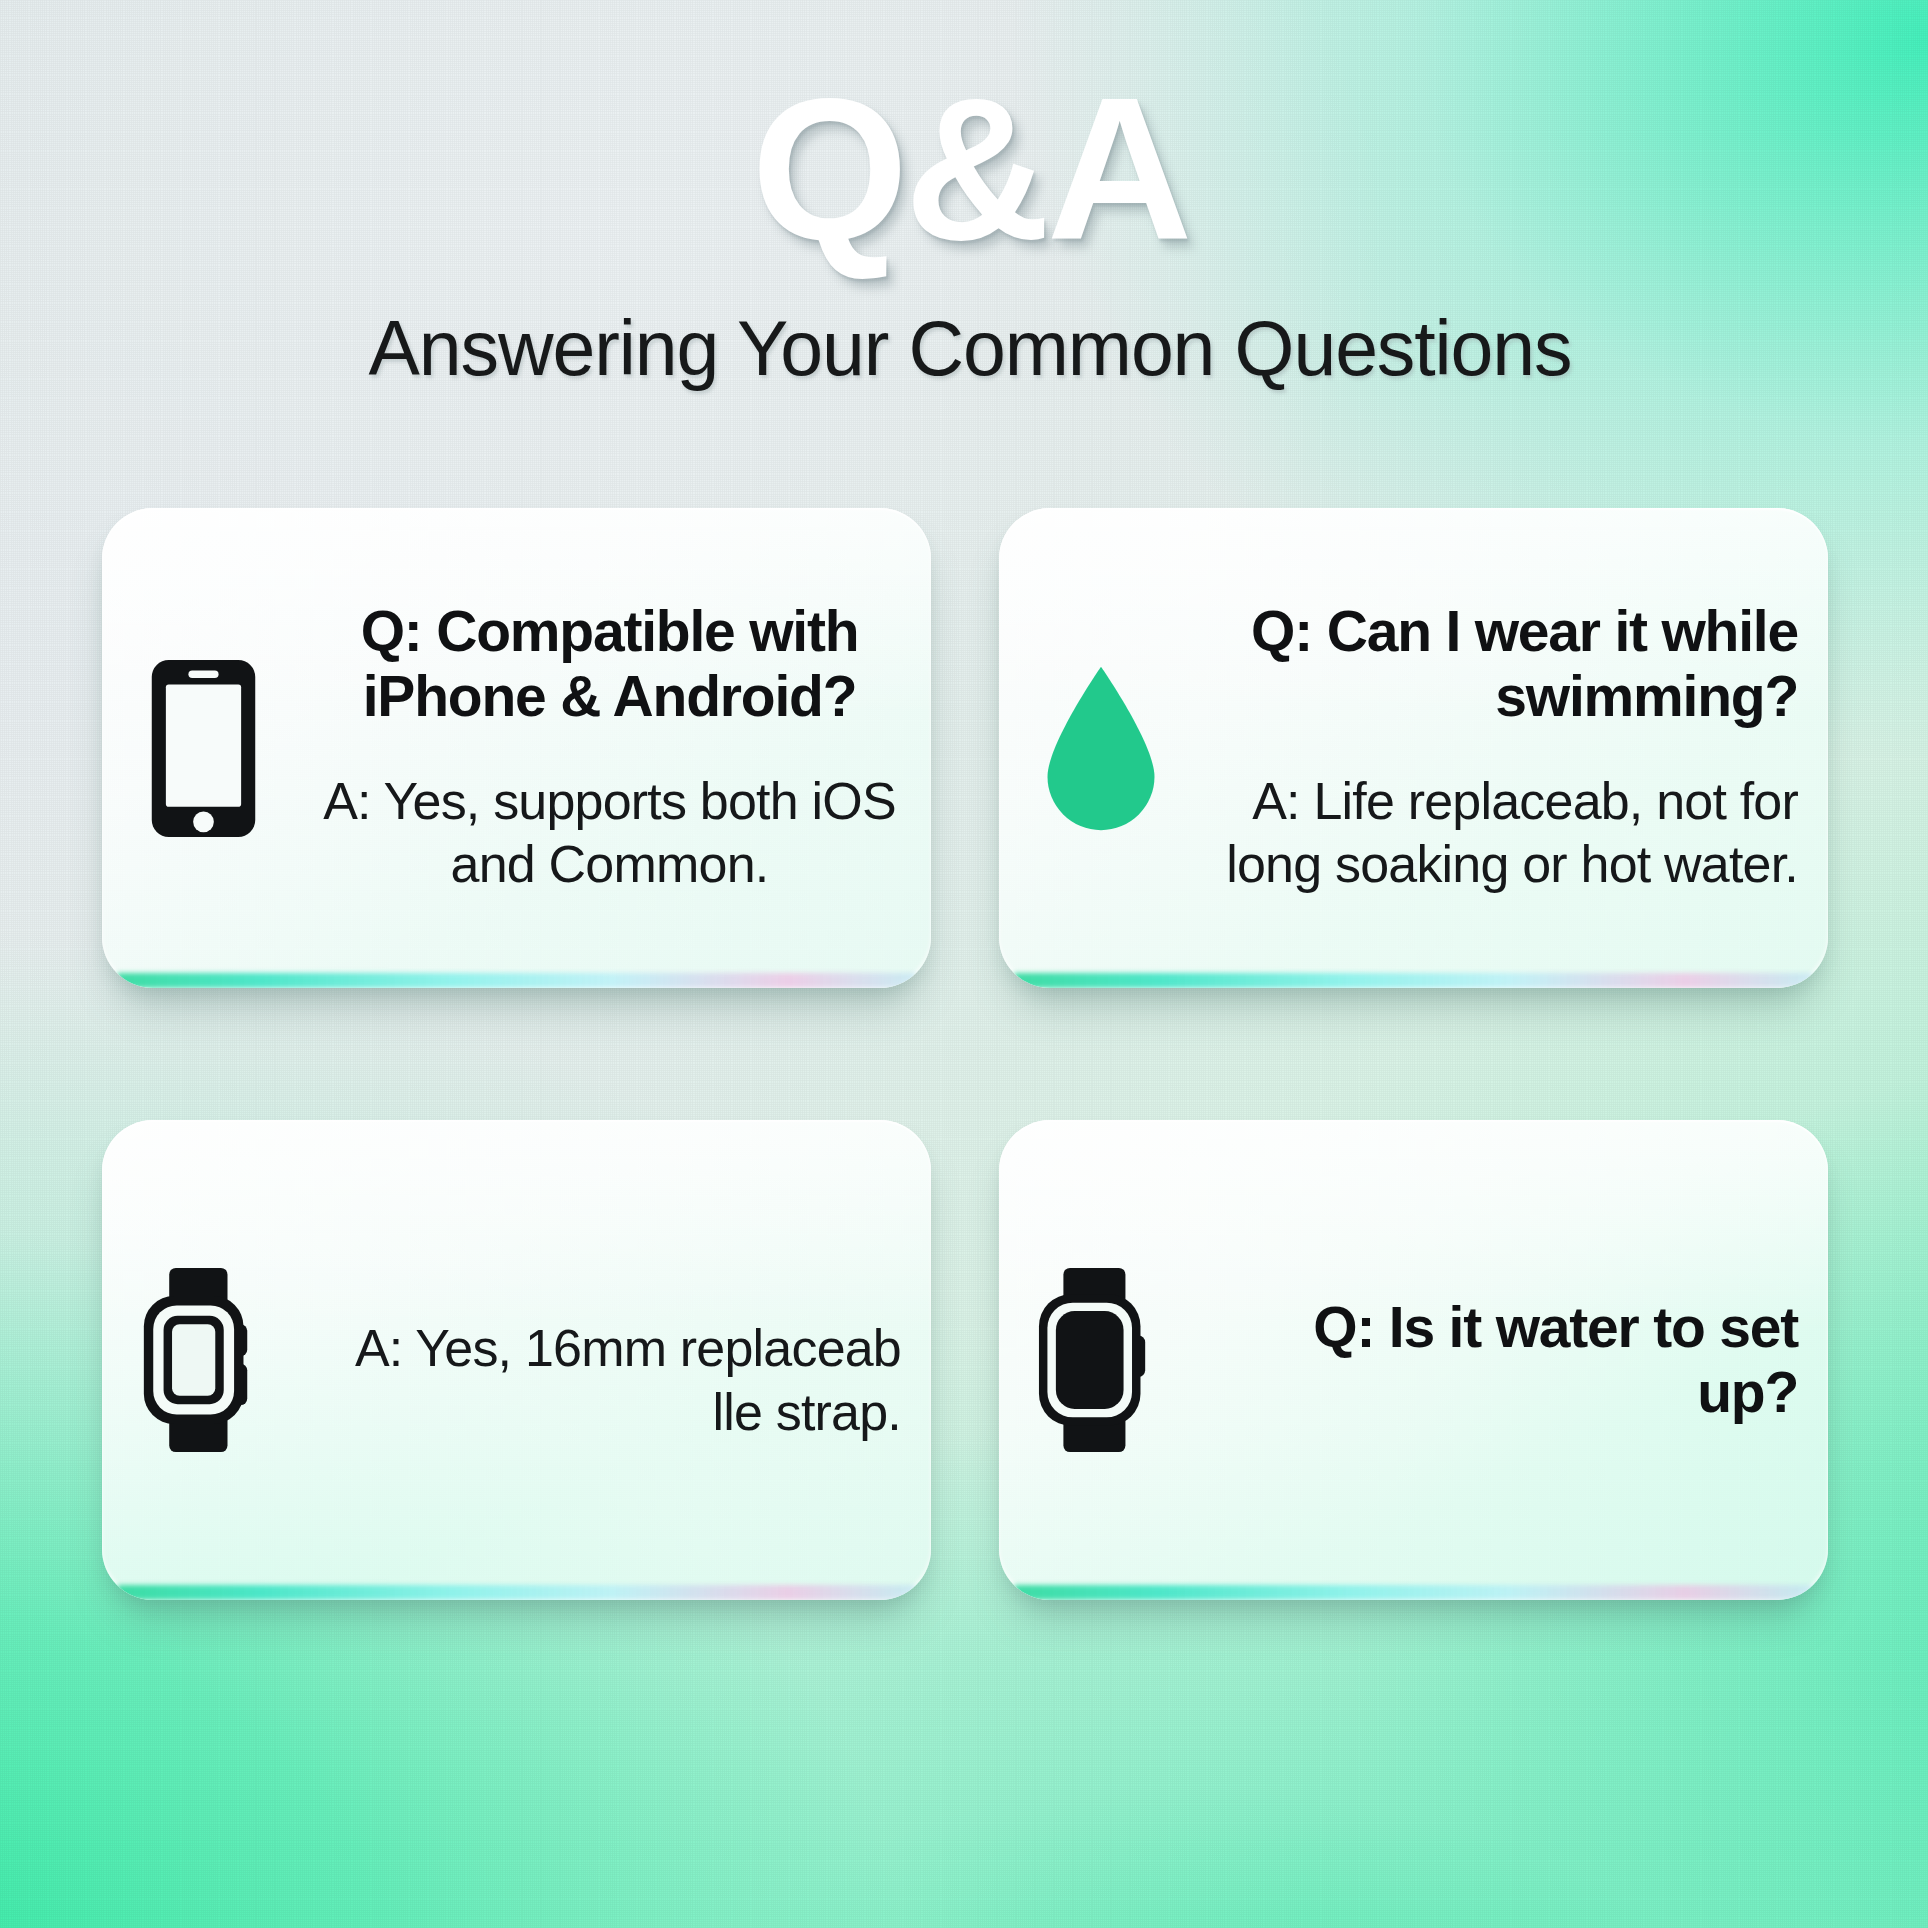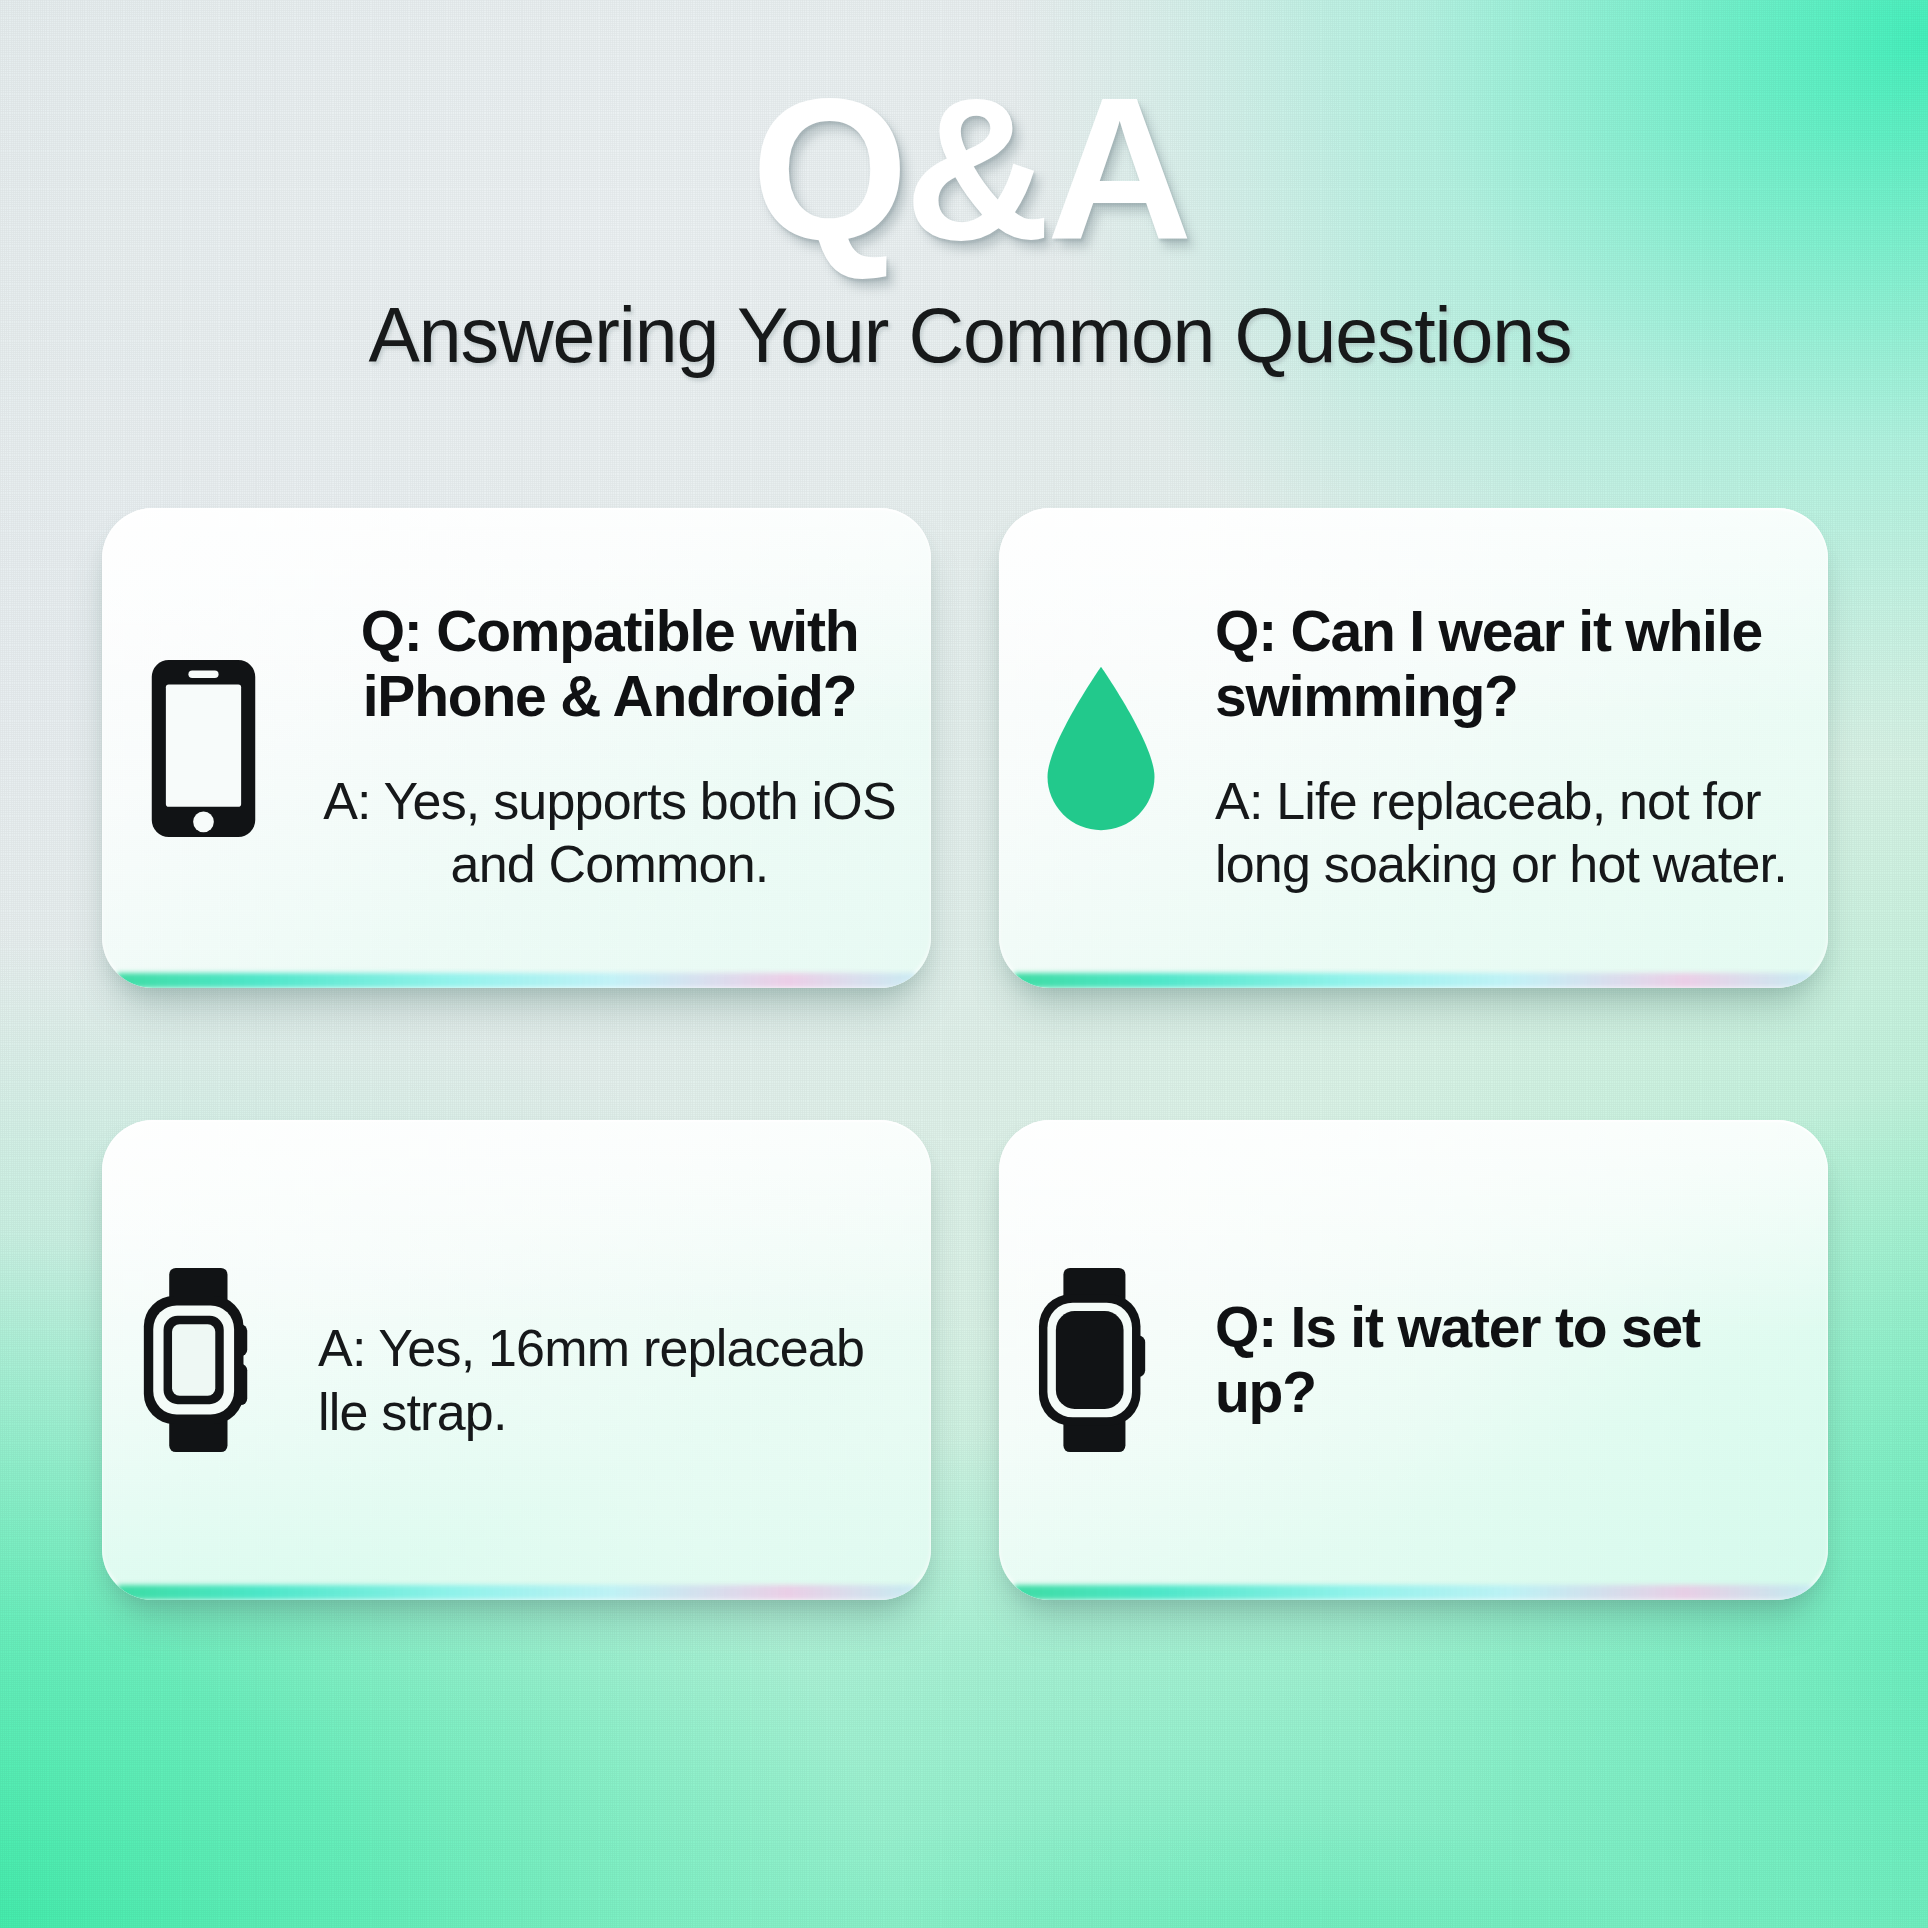--- a/index.html
+++ b/index.html
@@ -54,21 +54,21 @@
     text-shadow:
        6.6px 8.5px 9.4px rgba(120,140,145,0.38),
        1.9px 2.8px 2.8px rgba(120,140,145,0.30);
   }
 
   #subtitle {
     font-size:77px;
     font-weight:normal;
     color:#17191a;
     letter-spacing:-1.1px;
-    margin-top:21px;
+    margin-top:34px;
     text-shadow:1.9px 2.8px 3.8px rgba(150,165,168,0.40);
   }
 
   
   #grid {
     position:absolute;
     left:102px;  top:508px;
     width:1725px;
     display:grid;
     grid-template-columns:829px 829px;
@@ -142,21 +142,21 @@
     font-size:52px;
     font-weight:normal;
     color:#16181a;
     line-height:1.22;
     letter-spacing:-0.8px;
     margin-top:41px;
   }
   .align-center .q-text,
   .align-center .a-text { text-align:center; }
   .align-left .q-text,
-  .align-left .a-text { text-align:left; }
+  .align-left .a-text { text-align:right; }
 
   .ic { display:block; }
 </style>
 </head>
 <body>
 
 <div id="bg-base"></div>
 <div id="bg-haze"></div>
 <div id="bg-grain"></div>
 

